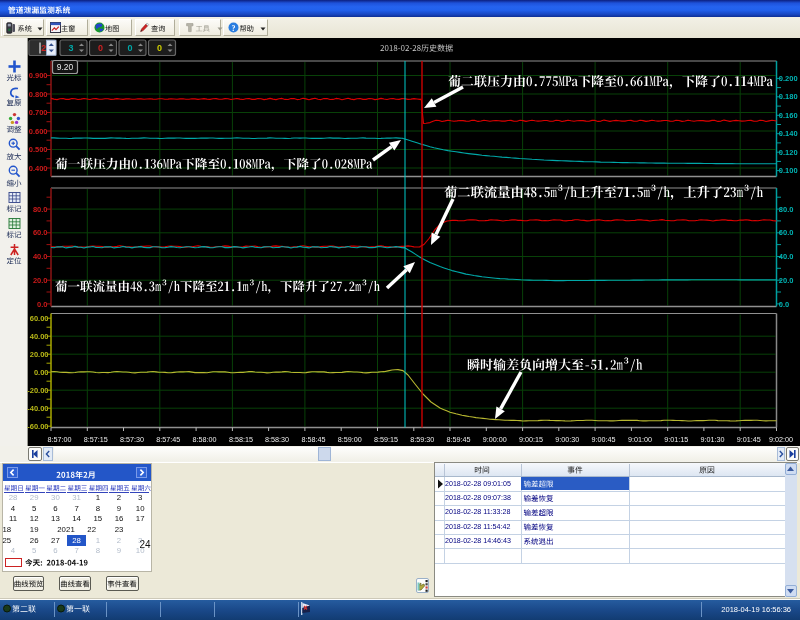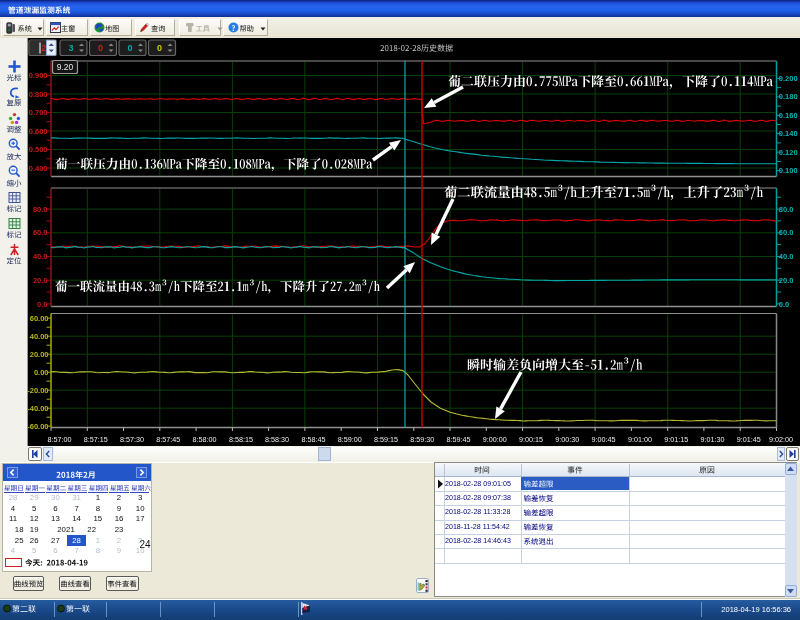--- a/index.html
+++ b/index.html
@@ -382,28 +382,28 @@
 <div style="position:absolute;left:87.3px;top:503.7px;width:21px;text-align:center;font-size:7.8px;color:#111111">8</div>
 <div style="position:absolute;left:108.5px;top:503.7px;width:21px;text-align:center;font-size:7.8px;color:#111111">9</div>
 <div style="position:absolute;left:129.7px;top:503.7px;width:21px;text-align:center;font-size:7.8px;color:#111111">10</div>
 <div style="position:absolute;left:2.5px;top:514.3px;width:21px;text-align:center;font-size:7.8px;color:#111111">11</div>
 <div style="position:absolute;left:23.7px;top:514.3px;width:21px;text-align:center;font-size:7.8px;color:#111111">12</div>
 <div style="position:absolute;left:44.9px;top:514.3px;width:21px;text-align:center;font-size:7.8px;color:#111111">13</div>
 <div style="position:absolute;left:66.1px;top:514.3px;width:21px;text-align:center;font-size:7.8px;color:#111111">14</div>
 <div style="position:absolute;left:87.3px;top:514.3px;width:21px;text-align:center;font-size:7.8px;color:#111111">15</div>
 <div style="position:absolute;left:108.5px;top:514.3px;width:21px;text-align:center;font-size:7.8px;color:#111111">16</div>
 <div style="position:absolute;left:129.7px;top:514.3px;width:21px;text-align:center;font-size:7.8px;color:#111111">17</div>
-<div style="position:absolute;left:2.5px;top:525.0px;width:21px;text-align:right;font-size:7.8px;color:#111111">18</div>
+<div style="position:absolute;left:2.5px;top:525.0px;width:21px;text-align:left;font-size:7.8px;color:#111111">18</div>
 <div style="position:absolute;left:23.7px;top:525.0px;width:21px;text-align:center;font-size:7.8px;color:#111111">19</div>
 <div style="position:absolute;left:44.9px;top:525.0px;width:21px;text-align:right;font-size:7.8px;color:#111111">20</div>
 <div style="position:absolute;left:66.1px;top:525.0px;width:21px;font-size:7.8px;color:#111111">21</div>
 <div style="position:absolute;left:87.3px;top:525.0px;width:21px;text-align:left;font-size:7.8px;color:#111111">22</div>
 <div style="position:absolute;left:108.5px;top:525.0px;width:21px;text-align:center;font-size:7.8px;color:#111111">23</div>
 <div style="position:absolute;left:129.7px;top:539px;width:21px;text-align:right;font-size:10px;color:#111111">24</div>
-<div style="position:absolute;left:2.5px;top:535.6px;width:21px;text-align:right;font-size:7.8px;color:#111111">25</div>
+<div style="position:absolute;left:2.5px;top:535.6px;width:21px;text-align:left;font-size:7.8px;color:#111111">25</div>
 <div style="position:absolute;left:23.7px;top:535.6px;width:21px;text-align:center;font-size:7.8px;color:#111111">26</div>
 <div style="position:absolute;left:44.9px;top:535.6px;width:21px;text-align:center;font-size:7.8px;color:#111111">27</div>
 <div style="position:absolute;left:67.1px;top:535.1px;width:19px;height:11px;background:#2356c8"></div>
 <div style="position:absolute;left:66.1px;top:535.6px;width:21px;text-align:center;font-size:7.8px;color:#ffffff">28</div>
 <div style="position:absolute;left:87.3px;top:535.6px;width:21px;text-align:center;font-size:7.8px;color:#b2bcca">1</div>
 <div style="position:absolute;left:108.5px;top:535.6px;width:21px;text-align:center;font-size:7.8px;color:#b2bcca">2</div>
 <div style="position:absolute;left:129.7px;top:535.6px;width:21px;text-align:center;font-size:7.8px;color:#b2bcca">3</div>
 <div style="position:absolute;left:2.5px;top:546.2px;width:21px;text-align:center;font-size:7.8px;color:#b2bcca">4</div>
 <div style="position:absolute;left:23.7px;top:546.2px;width:21px;text-align:center;font-size:7.8px;color:#b2bcca">5</div>
 <div style="position:absolute;left:44.9px;top:546.2px;width:21px;text-align:center;font-size:7.8px;color:#b2bcca">6</div>
@@ -472,21 +472,21 @@
 <svg class="abs" style="left:301px;top:602px" width="10" height="13">
     <rect x="0" y="0" width="1.4" height="13" fill="#c8d4e8"></rect>
     <path d="M1.4,1 L9,3.5 L1.4,6Z" fill="#e8e8f4"></path>
     <path d="M1.4,6 L9,3.5 L9,10 L1.4,11Z" fill="#18204a"></path>
     <path d="M3,4 L6,7.5 M6,4 L3,7.5" stroke="#cc3333" stroke-width="1.2"></path>
   </svg>
 <div class="abs" style="left:698px;top:605px;width:93px;text-align:right;font-size:7.5px;color:#fff">2018-04-19 16:56:36</div>
 <div style="position:absolute;left:445px;top:479.6px;font-size:7.1px;color:#000080">2018-02-28 09:01:05</div>
 <div style="position:absolute;left:445px;top:493.9px;font-size:7.1px;color:#000080">2018-02-28 09:07:38</div>
 <div style="position:absolute;left:445px;top:508.3px;font-size:7.1px;color:#000080">2018-02-28 11:33:28</div>
-<div style="position:absolute;left:445px;top:522.6px;font-size:7.1px;color:#000080">2018-11-28 11:54:42</div>
+<div style="position:absolute;left:445px;top:522.6px;font-size:7.1px;color:#000080">2018-02-28 11:54:42</div>
 <div style="position:absolute;left:445px;top:536.9px;font-size:7.1px;color:#000080">2018-02-28 14:46:43</div>
 <svg style="position:absolute;left:0;top:0;pointer-events:none" width="800" height="620">
     <g fill="#ffffff">
       <use href="#g0" transform="translate(8.00 13.0) scale(0.007800 -0.007800)"></use>
       <use href="#g1" transform="translate(15.80 13.0) scale(0.007800 -0.007800)"></use>
       <use href="#g2" transform="translate(23.60 13.0) scale(0.007800 -0.007800)"></use>
       <use href="#g3" transform="translate(31.40 13.0) scale(0.007800 -0.007800)"></use>
       <use href="#g4" transform="translate(39.20 13.0) scale(0.007800 -0.007800)"></use>
       <use href="#g5" transform="translate(47.00 13.0) scale(0.007800 -0.007800)"></use>
       <use href="#g6" transform="translate(54.80 13.0) scale(0.007800 -0.007800)"></use>

